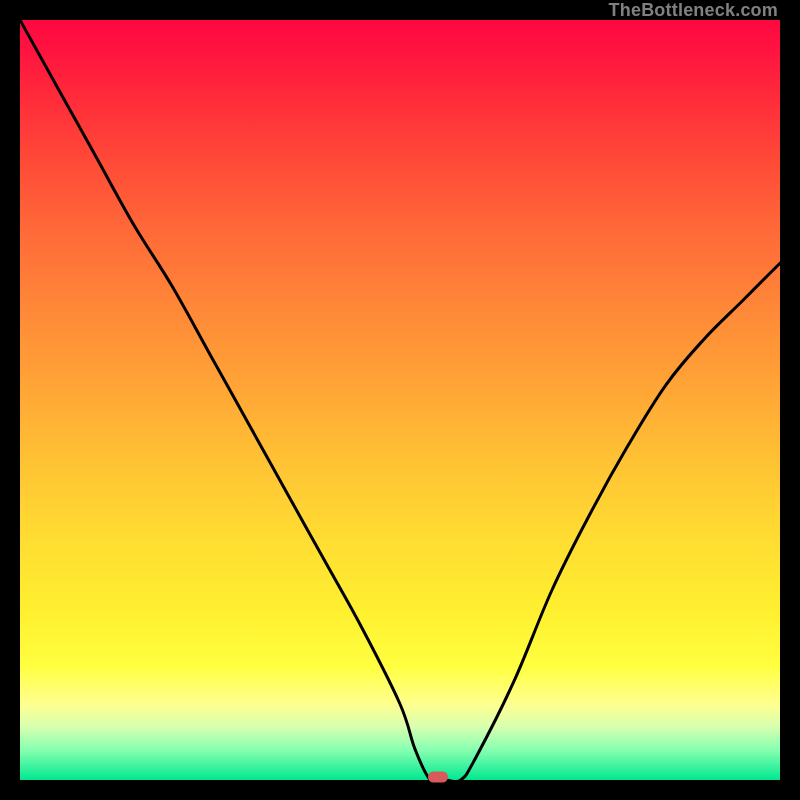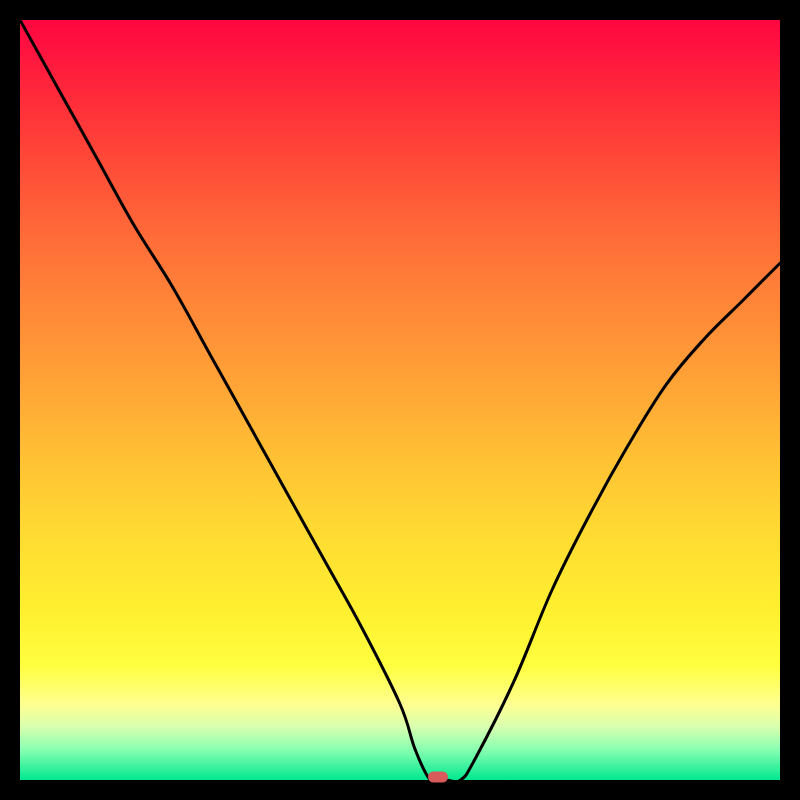--- a/index.html
+++ b/index.html
@@ -65,19 +65,20 @@
     height: 11px;
     border-radius: 6px;
     background: #d85a5a;
     transform: translate(-50%, -50%);
   }
 </style>
 </head>
 <body>
 
 <div class="frame">
+  <div class="watermark">TheBottleneck.com</div>
   <div class="plot-area">
     <svg class="curve" viewBox="0 0 760 760" preserveAspectRatio="none">
       <path fill="none" stroke="#000000" stroke-width="3" stroke-linejoin="round" stroke-linecap="round" d="M 0.00 0.00 C 6.84 12.31, 24.32 43.78, 38.00 68.40 C 51.68 93.02, 62.32 112.18, 76.00 136.80 C 89.68 161.42, 100.32 181.94, 114.00 205.20 C 127.68 228.46, 138.32 242.74, 152.00 266.00 C 165.68 289.26, 176.32 309.78, 190.00 334.40 C 203.68 359.02, 214.32 378.18, 228.00 402.80 C 241.68 427.42, 252.32 446.58, 266.00 471.20 C 279.68 495.82, 290.32 514.98, 304.00 539.60 C 317.68 564.22, 328.32 582.01, 342.00 608.00 C 355.68 633.99, 370.42 662.11, 380.00 684.00 C 389.58 705.89, 389.73 715.92, 395.20 729.60 C 400.67 743.28, 404.93 754.53, 410.40 760.00 C 415.87 765.47, 420.13 760.00, 425.60 760.00 C 431.07 760.00, 435.33 764.10, 440.80 760.00 C 446.27 755.90, 446.42 754.98, 456.00 737.20 C 465.58 719.42, 480.32 691.30, 494.00 661.20 C 507.68 631.10, 518.32 600.10, 532.00 570.00 C 545.68 539.90, 556.32 519.99, 570.00 494.00 C 583.68 468.01, 594.32 448.86, 608.00 425.60 C 621.68 402.34, 632.32 383.95, 646.00 364.80 C 659.68 345.65, 670.32 334.25, 684.00 319.20 C 697.68 304.15, 708.32 294.88, 722.00 281.20 C 735.68 267.52, 753.16 250.04, 760.00 243.20"></path>
     </svg>
     <div class="marker" style="left: 418px; top: 757px; background: rgb(216, 90, 90);"></div>
   </div>
 </div>
 
 </body></html>

